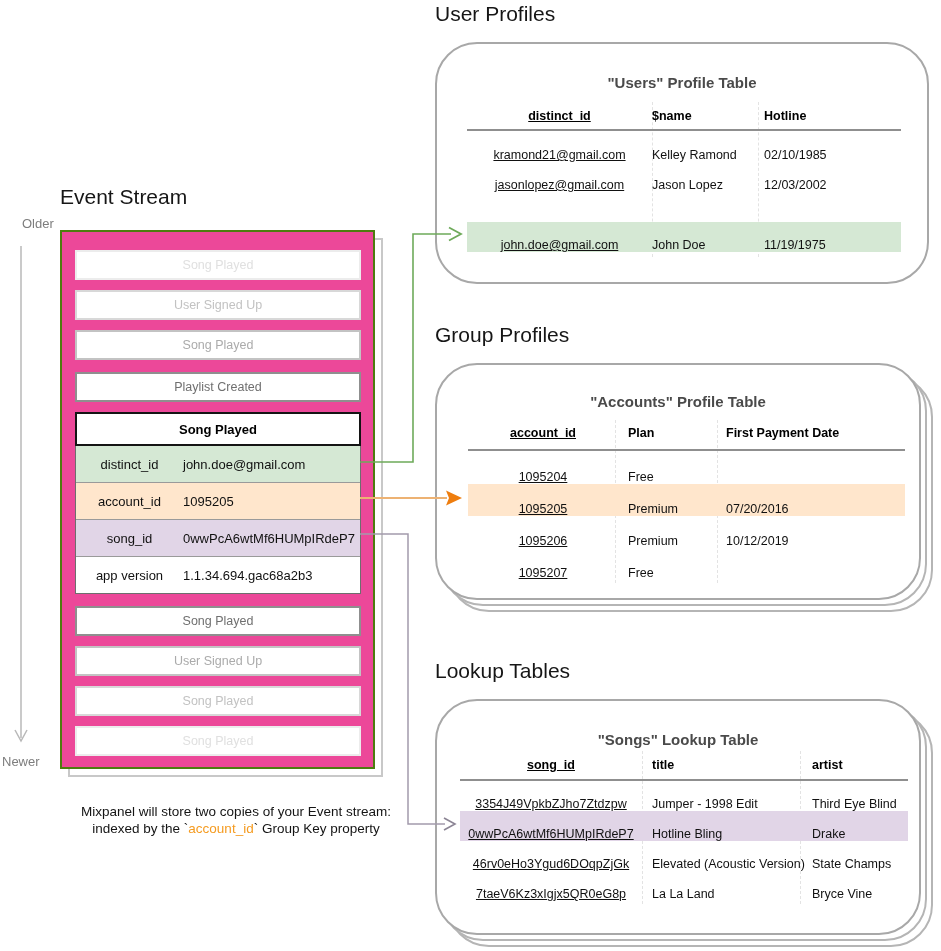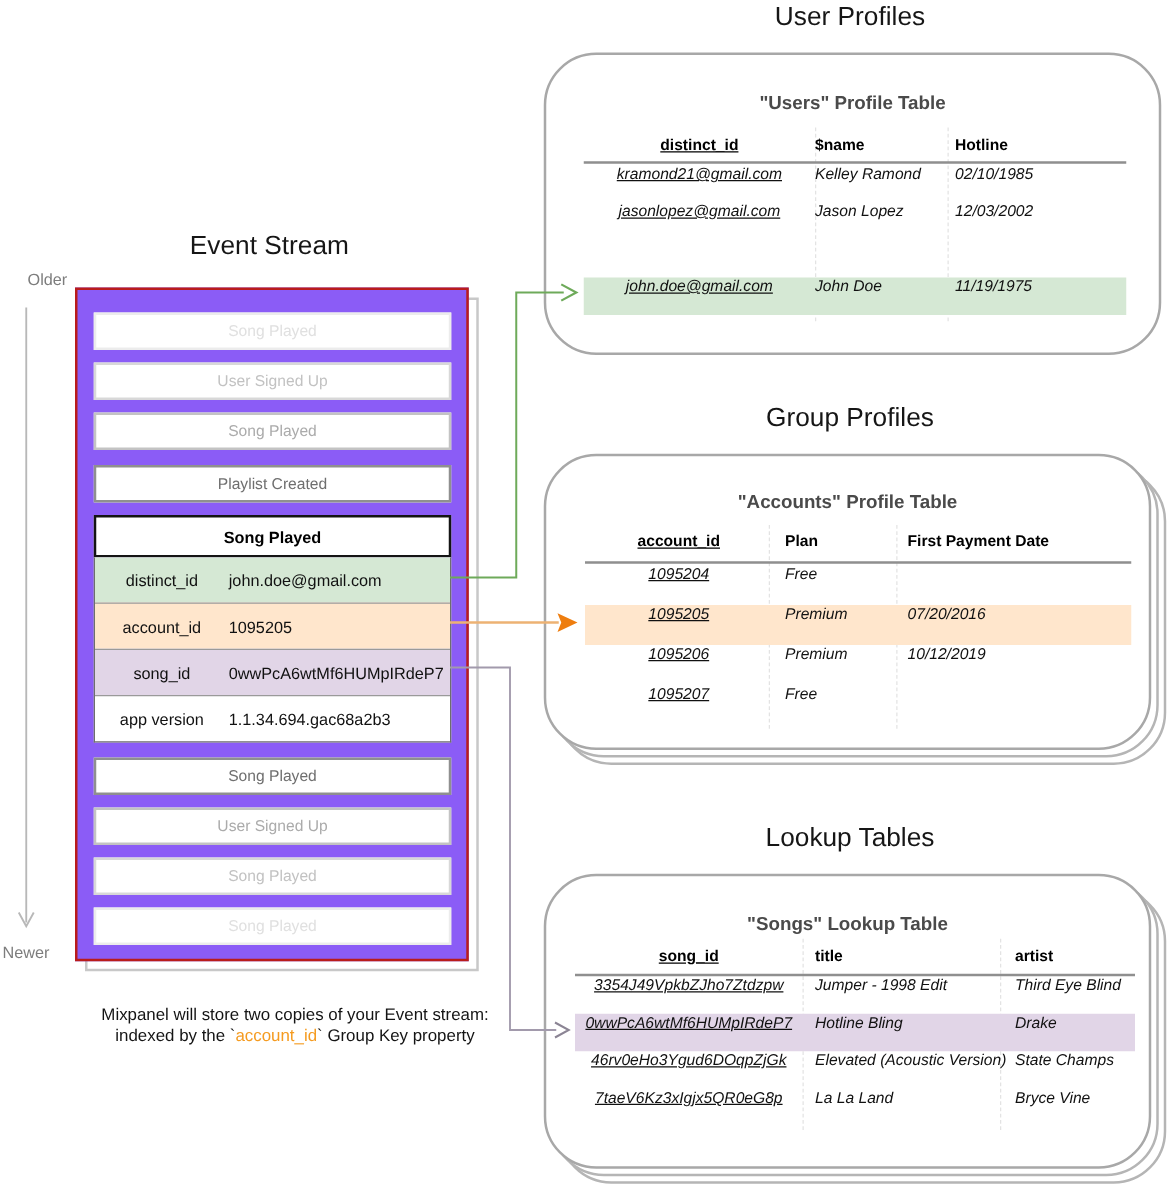--- a/index.html
+++ b/index.html
@@ -1,28 +1,28 @@
 <!DOCTYPE html>
 <html style="--green-highlight: #d5e8d4; --orange-highlight: #ffe6cc; --purple-highlight: #e1d5e7; --green-arrow: #6eaa5a; --orange-arrow-line: #edb273; --orange-arrow-head: #ee7d0e; --purple-arrow: #a29aac; --purple-arrow-head: #8b8494; --timeline-arrow: #b8b8b8; --caption-green: #38a038; --caption-orange: #f59b20;"><head>
 <meta charset="utf-8">
 <style>
   html,body{margin:0;padding:0;background:#fff;}
   .page{position:relative;width:941px;height:951px;background:#fff;
         font-family:"Liberation Sans",sans-serif;color:#111;overflow:hidden;}
 
-  .sec-title{position:absolute;text-align:center;font-size:21px;color:#161616;white-space:nowrap;}
+  .sec-title{position:absolute;font-size:21px;color:#161616;white-space:nowrap;}
 
   
   .tl-label{position:absolute;font-size:13px;color:#7d7d7d;}
 
   
   .stream-ghost{position:absolute;left:68px;top:238px;width:311px;height:535px;
                 border:2px solid #c8c8c8;background:#fff;z-index:1;}
   .stream-box{position:absolute;left:60px;top:230px;width:311px;height:535px;
-              border:2px solid #b91c1c;background:#8b5cf6;z-index:2;}
+              border:2px solid #4d7c0f;background:#ec4899;z-index:2;}
   .evt{position:absolute;left:13px;width:282px;height:26px;border:2px solid;background:#fff;
        display:flex;align-items:center;justify-content:center;font-size:12.5px;white-space:nowrap;}
   .f1{border-color:#ececec;color:#e0e0e0;}
   .f2{border-color:#d8d8d8;color:#c2c2c2;}
   .f3{border-color:#c3c3c3;color:#ababab;}
   .f4{border-color:#8f8f8f;color:#6f6f6f;}
   .prop-card{position:absolute;left:13px;top:180px;width:286px;z-index:3;}
   .prop-header{border:2px solid #141414;background:#fff;height:30px;display:flex;align-items:center;
                justify-content:center;font-weight:bold;font-size:13px;color:#000;}
   .prop-rows{border:1px solid #6e6e6e;border-top:none;background:#fff;}
@@ -34,21 +34,21 @@
   .hl-green{background:var(--green-highlight,#d5e8d4);}
   .hl-orange{background:var(--orange-highlight,#ffe6cc);}
   .hl-purple{background:var(--purple-highlight,#e1d5e7);}
 
   
   .card{position:absolute;background:#fff;border:2px solid #a8a8a8;border-radius:42px;z-index:2;}
   .ghost{position:absolute;border:2px solid #b5b5b5;border-radius:42px;background:#fff;z-index:1;}
   .card-heading{position:absolute;left:0;right:0;text-align:center;font-weight:bold;
                 font-size:15px;color:#4a4a4a;}
   .thead{position:absolute;display:flex;align-items:center;font-weight:bold;font-size:12.5px;color:#000;z-index:2;}
-  .trow{position:absolute;display:flex;align-items:flex-start;font-size:12.5px;color:#111;z-index:2;font-style:italic;}
+  .trow{position:absolute;display:flex;align-items:flex-end;font-size:12.5px;color:#111;z-index:2;}
   .rule{position:absolute;height:0;border-top:2px solid #8f8f8f;z-index:2;}
   .sep{position:absolute;width:0;border-left:1px dashed #e3e3e3;z-index:1;}
   .u{text-decoration:underline;}
   .c{white-space:nowrap;}
   .uc1{width:185px;text-align:center;}  .uc2{width:112px;}  .uc3{flex:1;}
   .ac1{width:150px;text-align:center;margin-right:10px;}  .ac2{width:98px;}  .ac3{flex:1;}
   .sc1{width:182px;text-align:center;margin-right:10px;}  .sc2{width:160px;}  .sc3{flex:1;}
 
   
   .caption{position:absolute;left:28px;top:803px;width:416px;text-align:center;

